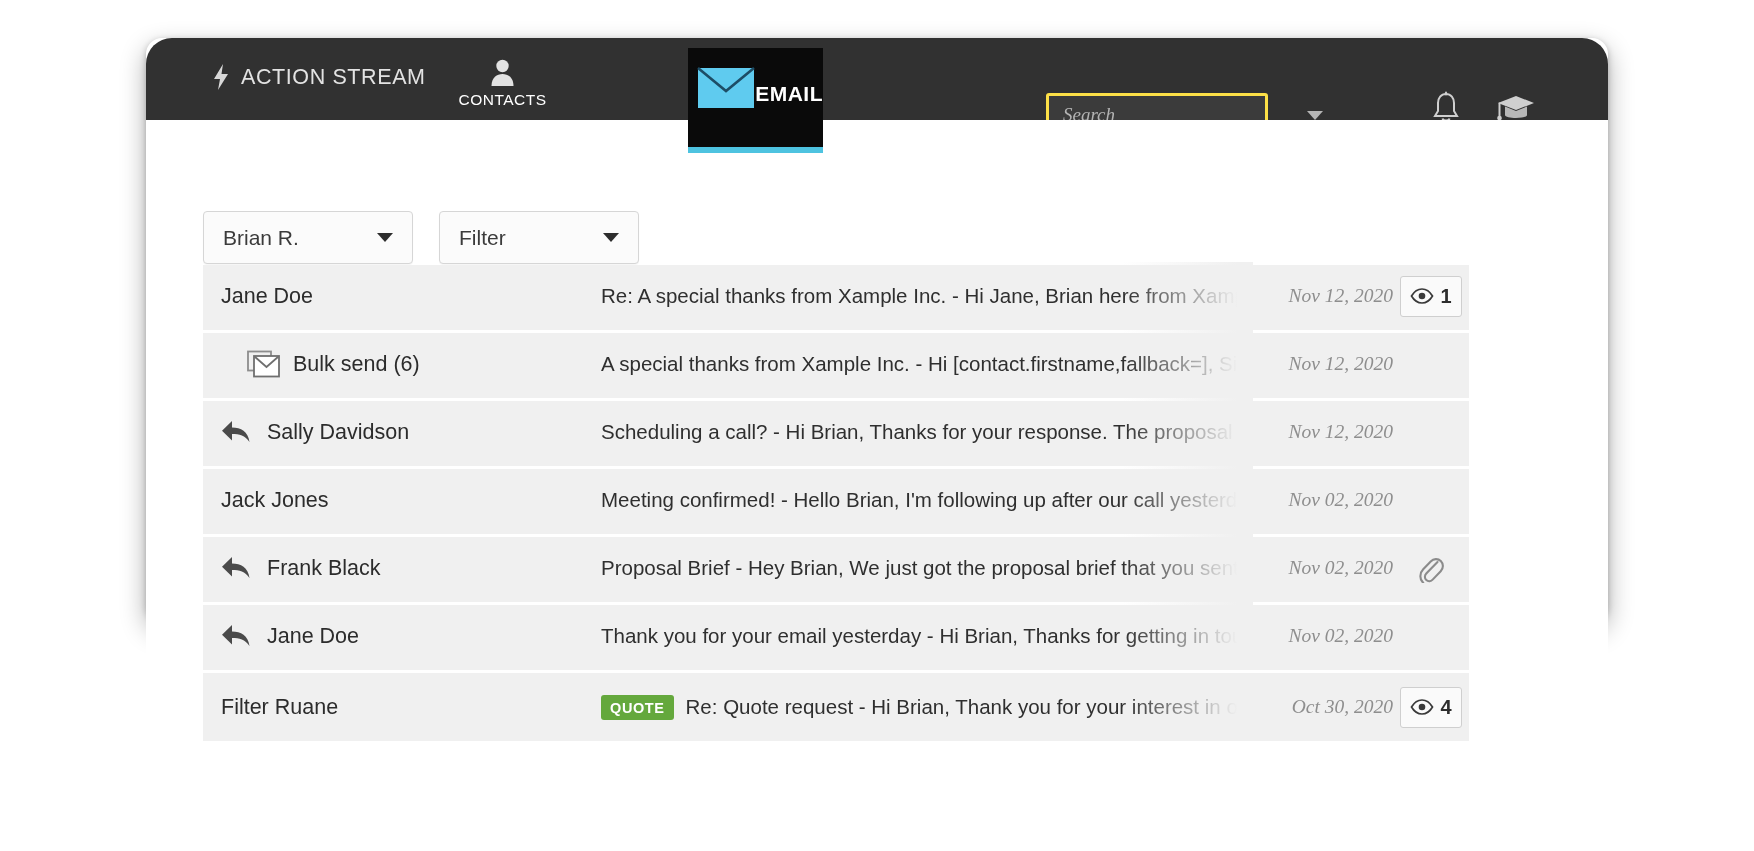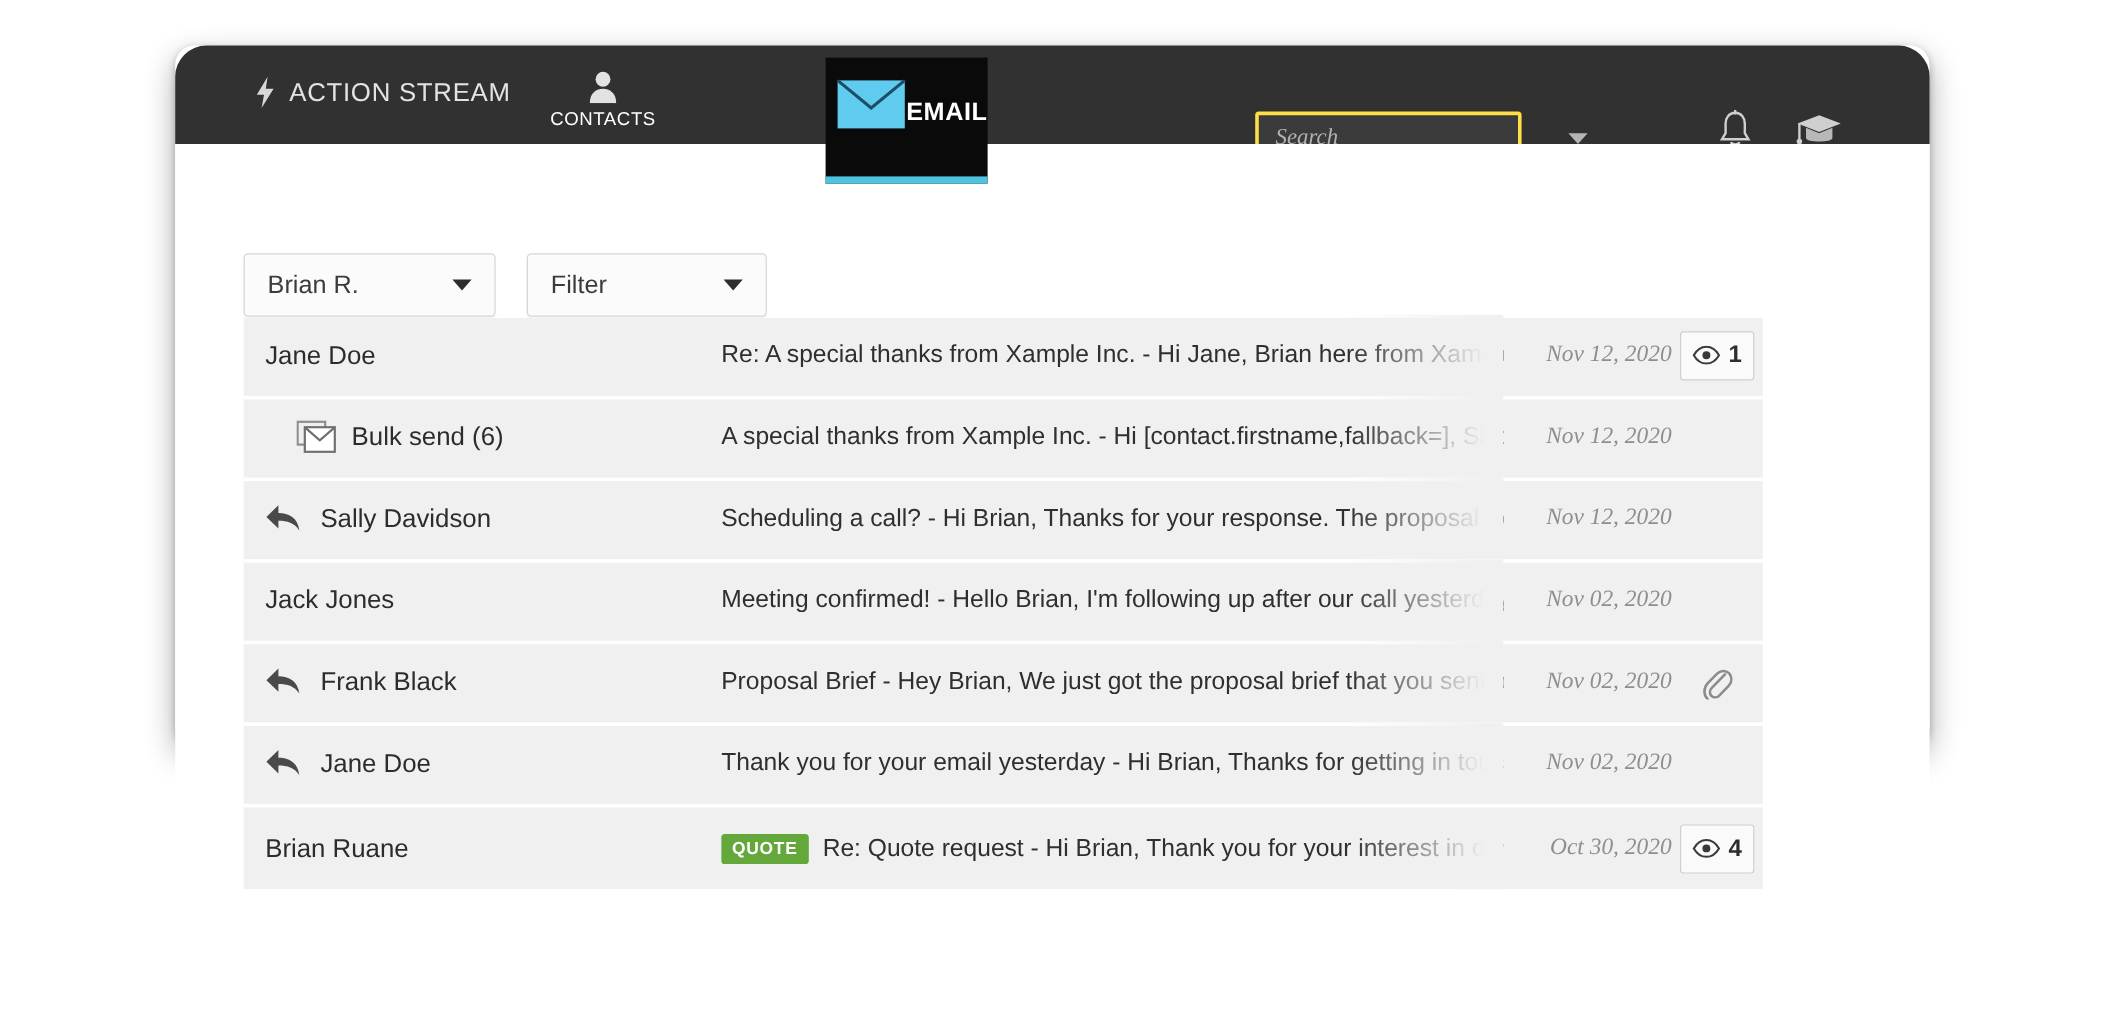--- a/index.html
+++ b/index.html
@@ -545,21 +545,21 @@
               <span class="preview-text">Thank you for your email yesterday - Hi Brian, Thanks for getting in touch with us</span>
               <span class="fade-mask"></span>
             </div>
             <div class="col-date">
               <span class="date-text">Nov 02, 2020</span>
             </div>
             <div class="col-meta"></div>
           </div>
           <div class="email-row">
             <div class="col-sender">
-              <span class="sender-name">Brian Ruane</span>
+              <span class="sender-name">Filter Ruane</span>
             </div>
             <div class="col-preview">
               <span class="badge-quote" style="background: rgb(100, 168, 60);">QUOTE</span>
               <span class="preview-text">Re: Quote request - Hi Brian, Thank you for your interest in our services and we</span>
               <span class="fade-mask"></span>
             </div>
             <div class="col-date">
               <span class="date-text">Oct 30, 2020</span>
             </div>
             <div class="col-meta">

